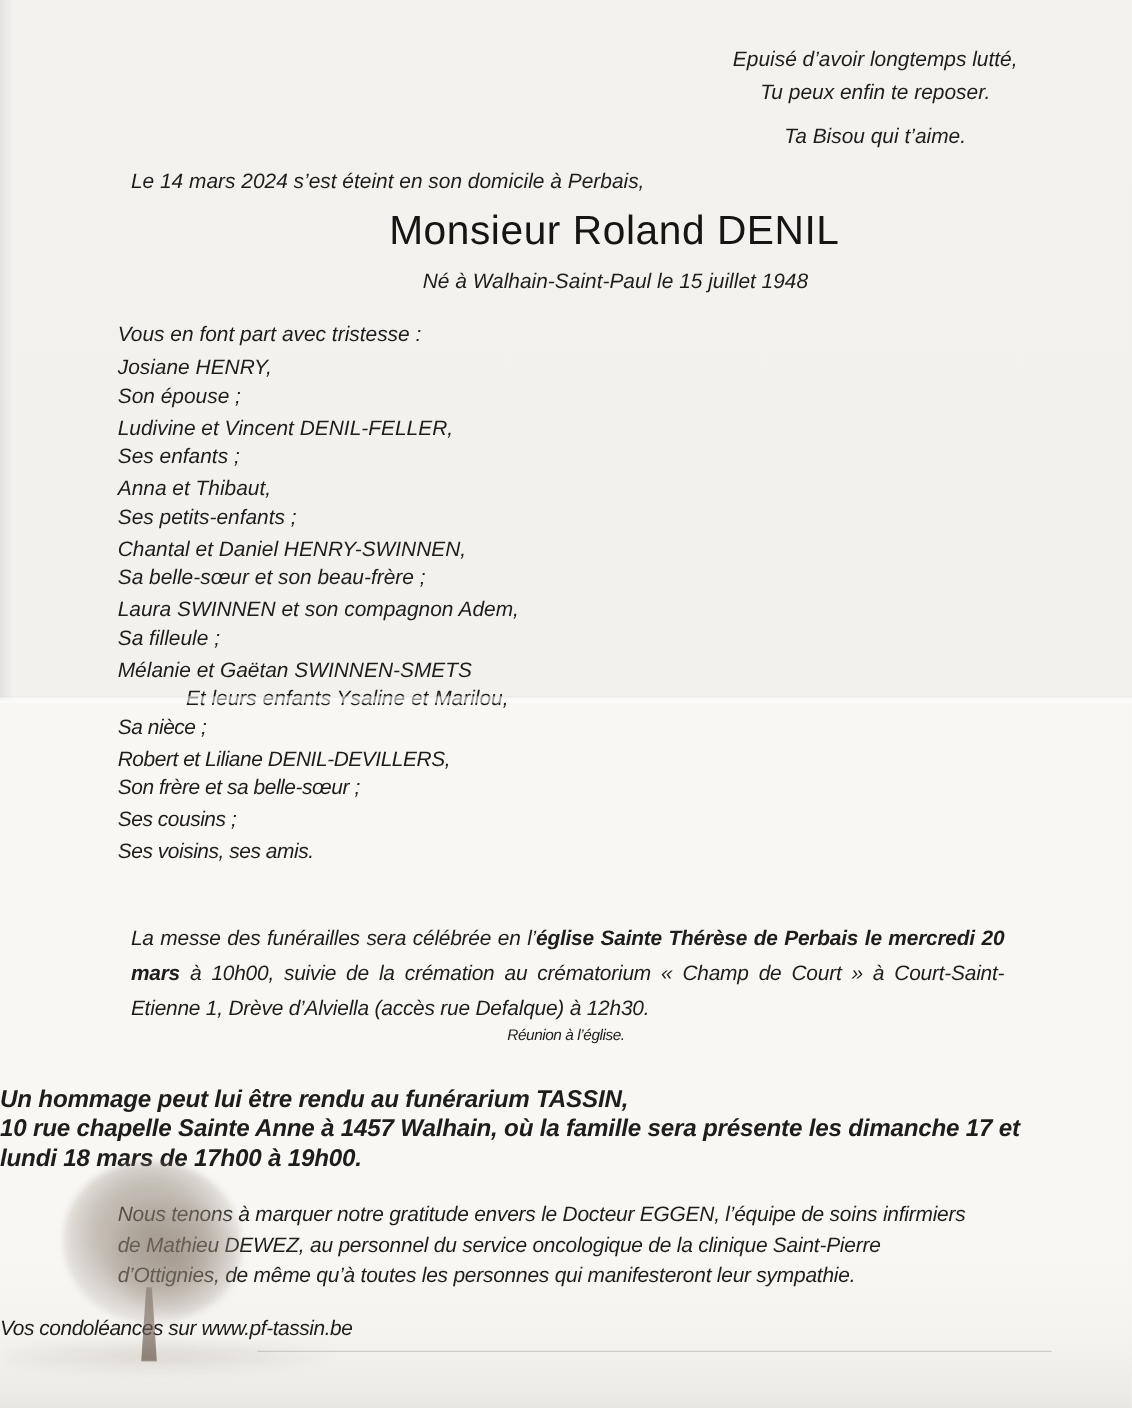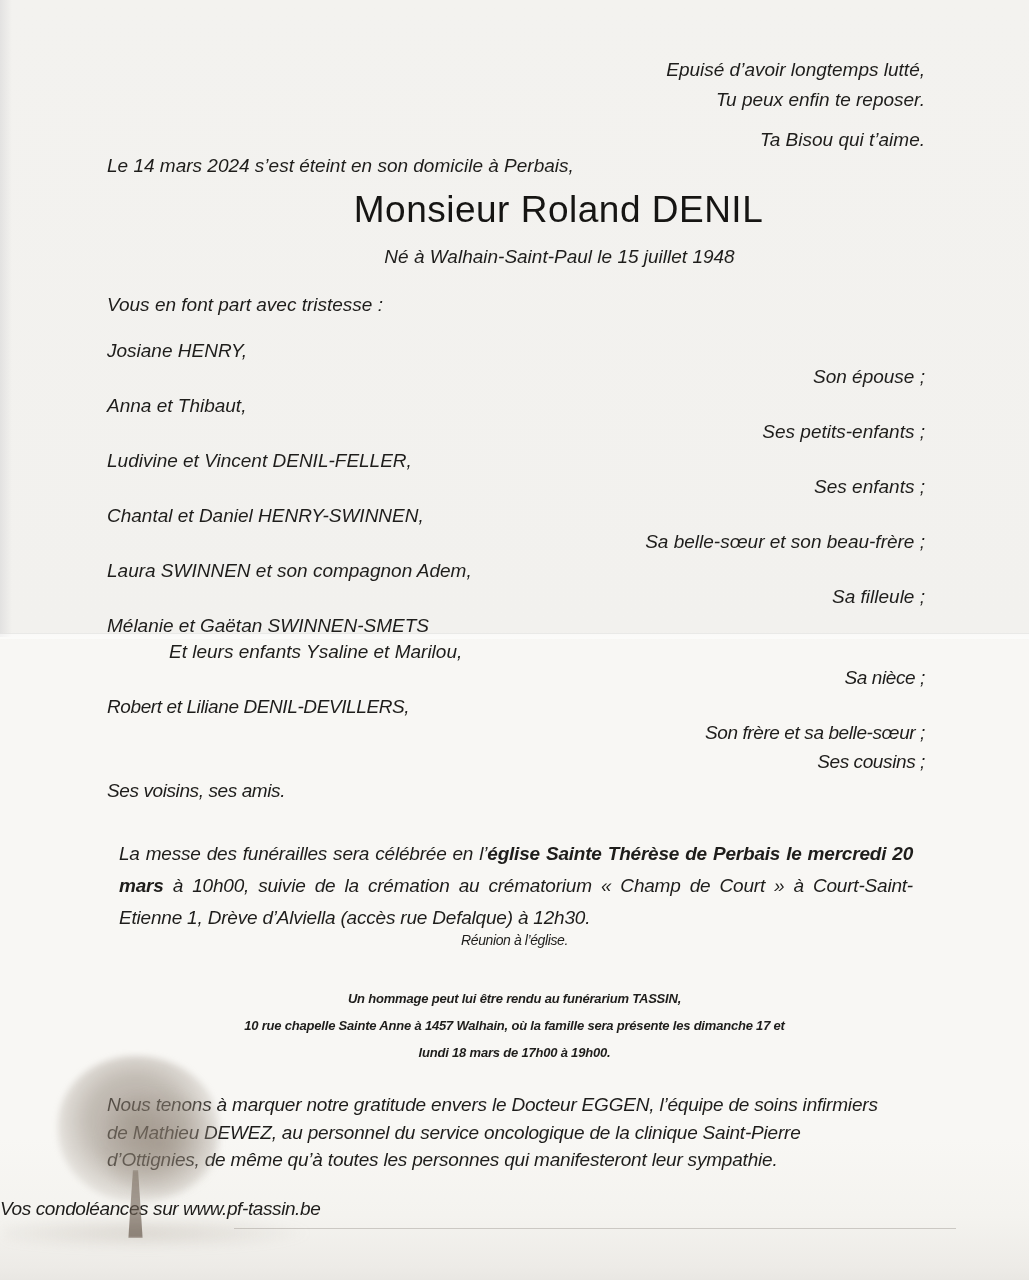--- a/index.html
+++ b/index.html
@@ -13,47 +13,47 @@
     background:linear-gradient(180deg,
       #f3f2ef 0%, #f2f1ee 49.4%,
       #f8f7f4 50%, #f8f7f4 89%,
       #f4f3ef 95%, #edebe7 99%, #e9e7e3 100%);
   }
   .left-shade { position:absolute; left:0; top:0; width:12px; height:637px;
     background:linear-gradient(90deg, rgba(185,185,190,.28), rgba(185,185,190,0)); }
   .seam { position:absolute; left:0; top:633px; width:100%; height:5px;
     background:rgba(255,255,255,.55); border-top:1px solid rgba(150,148,144,.16); }
 
-  .epitaph { position:absolute; top:55px; right:104px; text-align:right;
+  .epitaph { position:absolute; top:40px; right:104px; text-align:center;
     font-size:19px; line-height:30px; }
   .epitaph-sig { margin-top:10px; }
 
-  .death-line { position:absolute; top:155px; left:107px; font-size:19px; }
+  .death-line { position:absolute; top:155px; left:119px; font-size:19px; }
 
   .title { position:absolute; top:189px; left:0; width:100%; text-align:center;
     font-style:normal; font-weight:400; font-size:37px; letter-spacing:.5px; color:#161513; margin:0;padding-left:44px; }
 
   .birth-line { position:absolute; top:246px; left:0; width:100%; text-align:center; font-size:19px;padding-left:45px; }
 
   .family { position:absolute; top:292px; left:107px; right:104px;
     font-size:19px; line-height:26px; }
-  .family .intro { margin-bottom:20px; }
+  .family .intro { margin-bottom:4px; }
   .fam-row { margin-bottom:3px; }
-  .fam-rel { text-align:right; }
+  .fam-rel { }
   .fam-indent { padding-left:62px; }
   .cond { letter-spacing:-0.4px; }
 
   .ceremony { position:absolute; top:826px; left:107px; right:104px; margin:12px;
     font-size:19px; line-height:32px; text-align:justify; letter-spacing:-0.2px; }
   .ceremony b { font-weight:700; }
 
   .reunion { position:absolute; top:932px; left:0; width:100%; text-align:center; font-size:14px; }
 
-  .tribute { position:absolute; top:985px; left:0; width:100%; text-align:center;
-    font-size:13px; font-weight:700; line-height:27px; letter-spacing:-0.2px; }
+  .tribute { position:absolute; top:985px; left:0; width:100%; text-align:left;
+    font-size:22px; font-weight:700; line-height:27px; letter-spacing:-0.2px; }
 
   .gratitude { position:absolute; top:1091px; left:107px; right:104px;
     font-size:19px; line-height:27.5px; letter-spacing:-0.2px; }
 
   .condolences { position:absolute; top:1198px; left:0; width:100%; text-align:left; font-size:19px; }
 
   .footer-line { position:absolute; top:1228px; left:234px; width:722px; height:1px; background:#cbc8c3; }
 
   
   .tree-canopy { position:absolute; left:58px; top:1056px; width:162px; height:146px;
@@ -95,26 +95,26 @@
   <div class="birth-line">Né à Walhain-Saint-Paul le 15 juillet 1948</div>
 
   <div class="family">
     <div class="intro">Vous en font part avec tristesse :</div>
 
     <div class="fam-row">
       <div>Josiane HENRY,</div>
       <div class="fam-rel">Son épouse ;</div>
     </div>
     <div class="fam-row">
+      <div>Ludivine et Vincent DENIL-FELLER,</div>
+      <div class="fam-rel">Ses enfants ;</div>
+    </div>
+    <div class="fam-row">
       <div>Anna et Thibaut,</div>
       <div class="fam-rel">Ses petits-enfants ;</div>
-    </div>
-    <div class="fam-row">
-      <div>Ludivine et Vincent DENIL-FELLER,</div>
-      <div class="fam-rel">Ses enfants ;</div>
     </div>
     <div class="fam-row">
       <div>Chantal et Daniel HENRY-SWINNEN,</div>
       <div class="fam-rel">Sa belle-sœur et son beau-frère ;</div>
     </div>
     <div class="fam-row">
       <div>Laura SWINNEN et son compagnon Adem,</div>
       <div class="fam-rel">Sa filleule ;</div>
     </div>
     <div class="fam-row">

